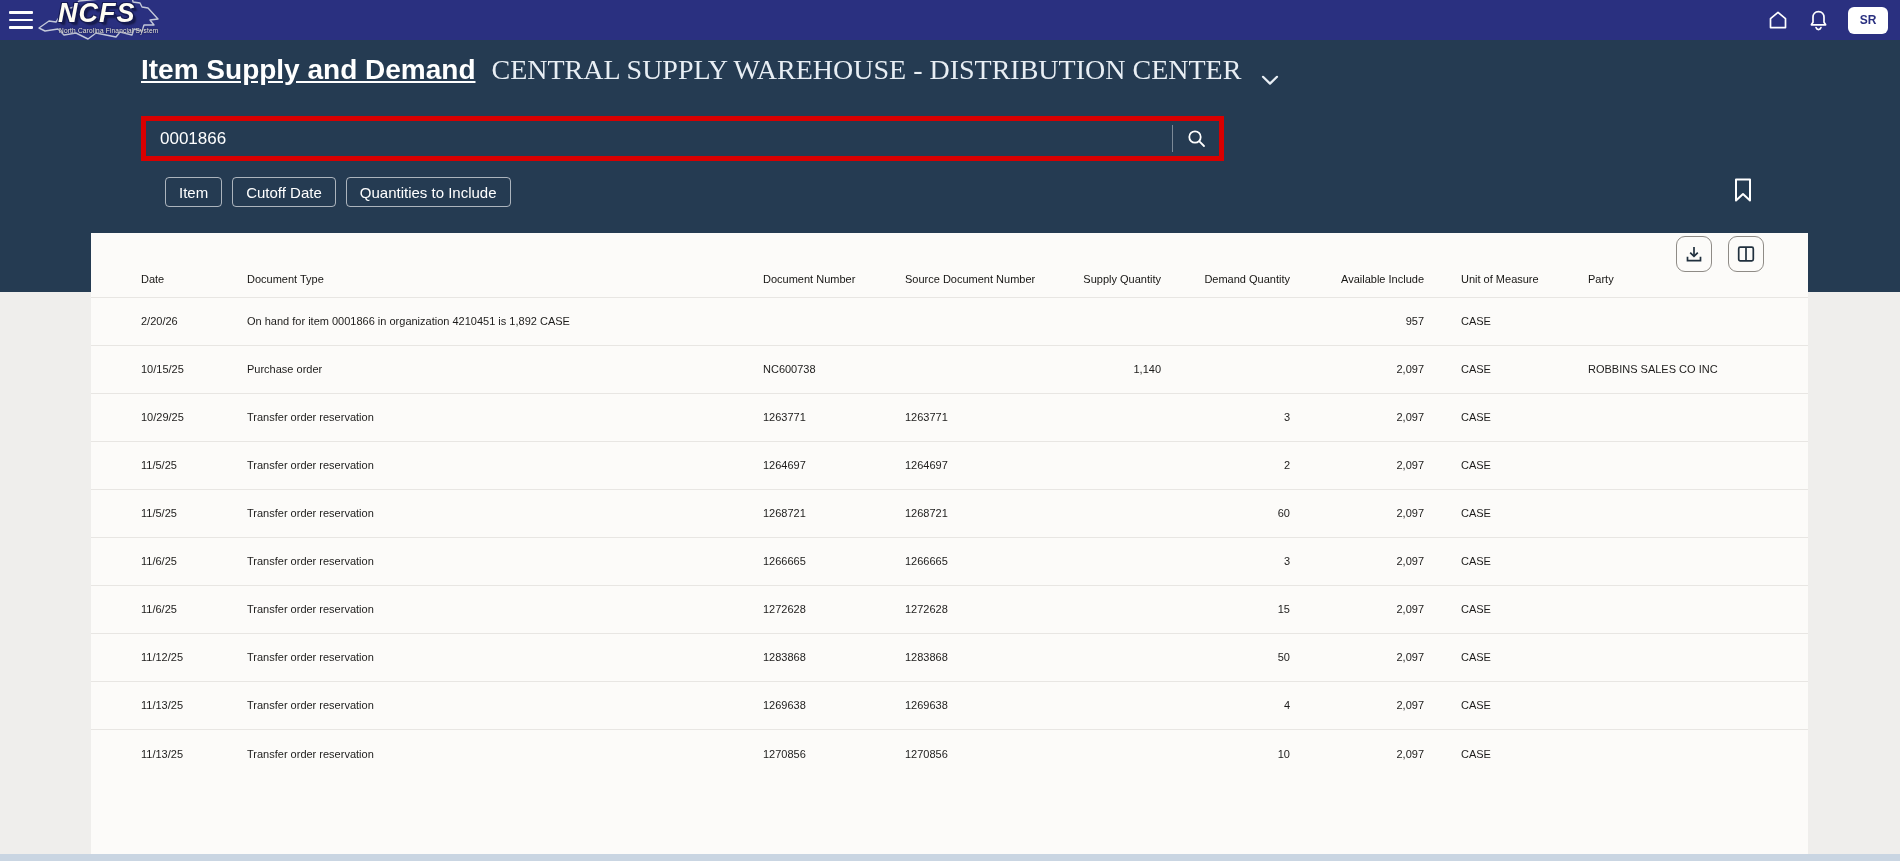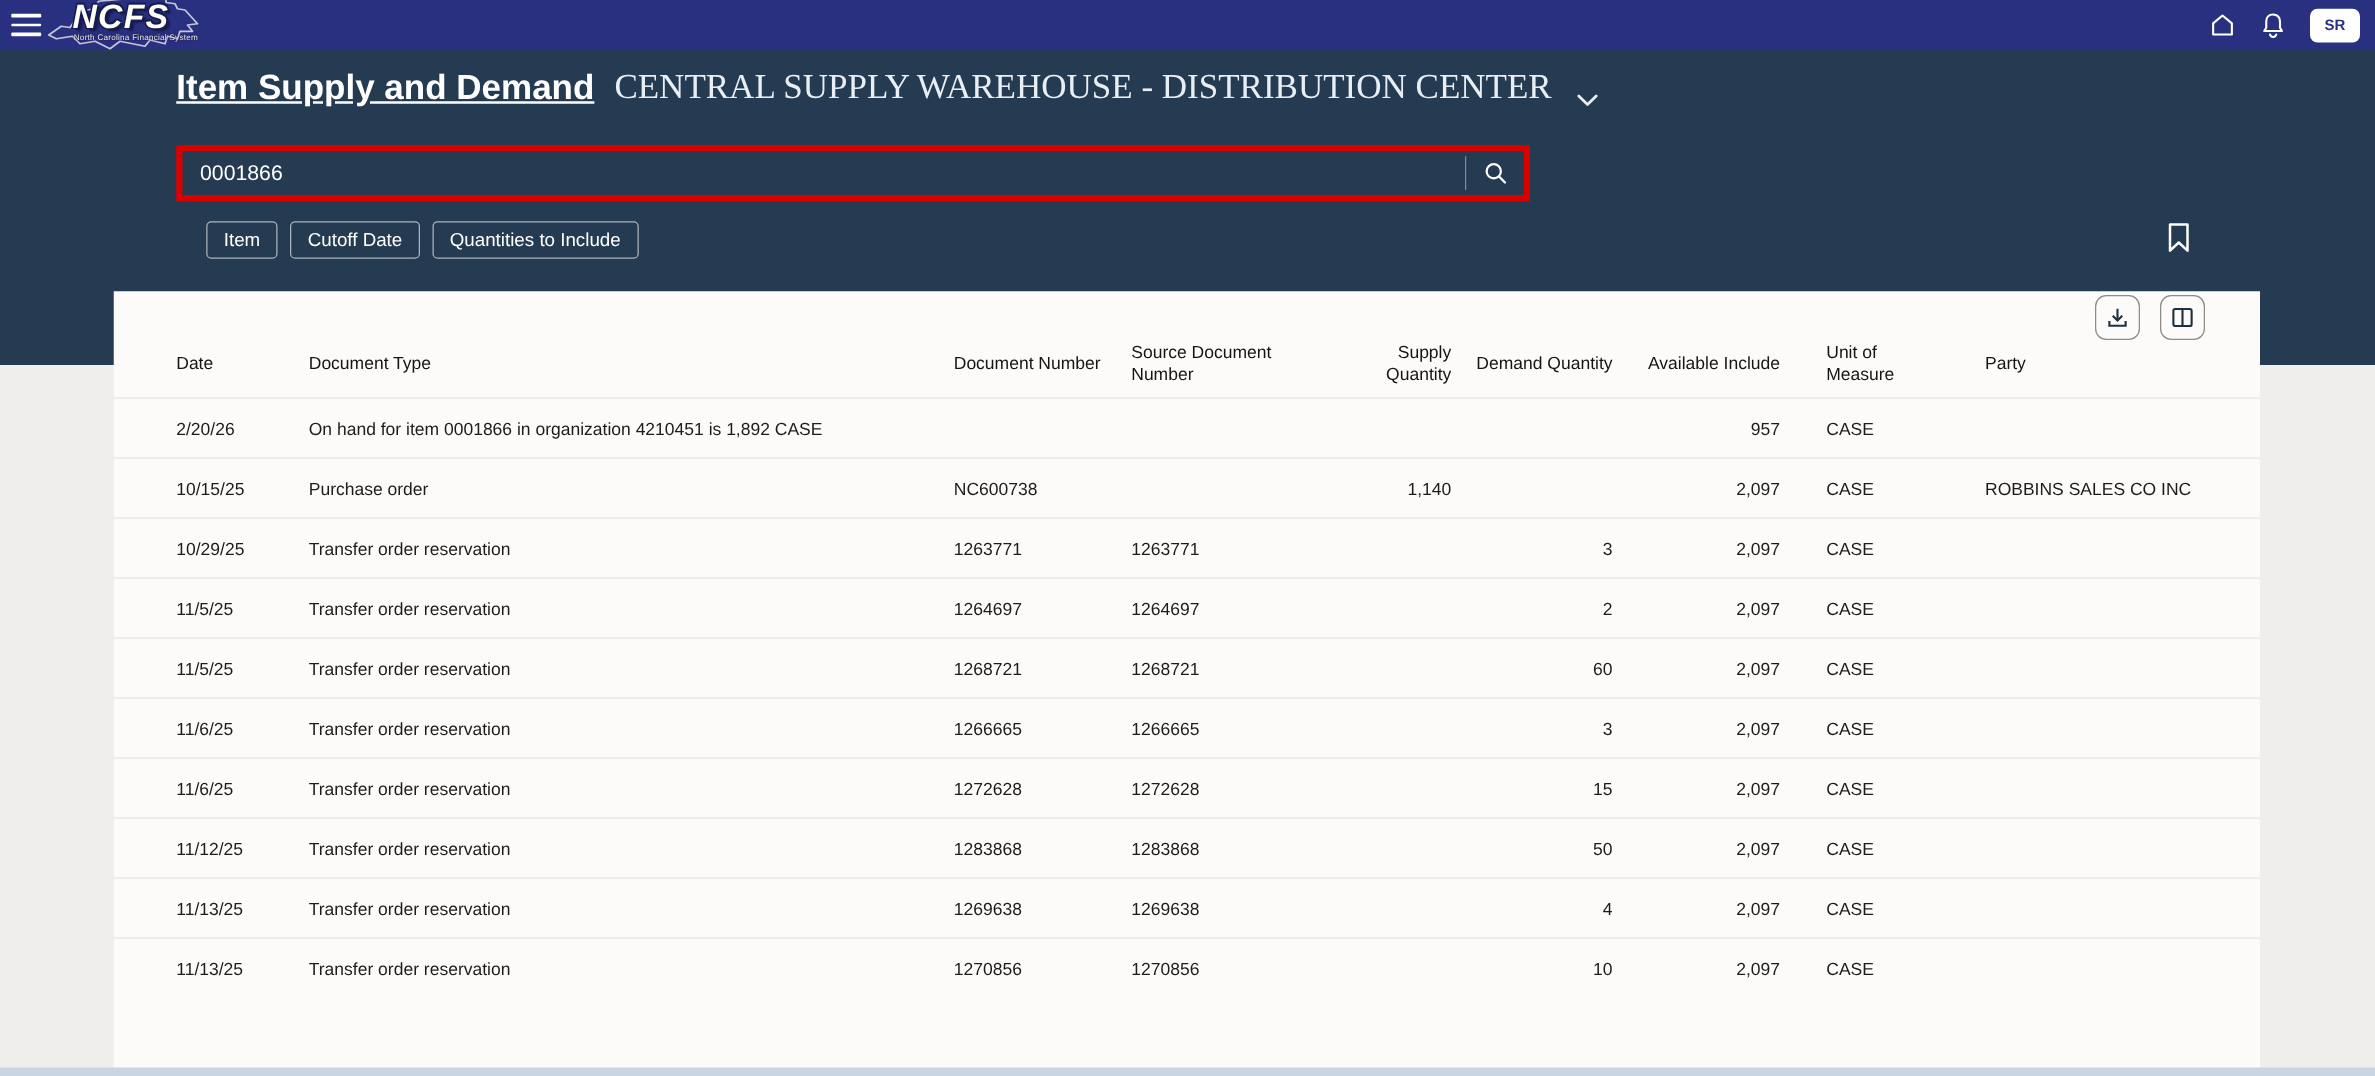--- a/index.html
+++ b/index.html
@@ -52,21 +52,21 @@
   
   .chips{position:absolute;left:141px;top:177px;display:flex;gap:10px;z-index:2;margin-left:24px;}
   .chip{height:30px;padding:0 13px;border:1px solid rgba(255,255,255,.62);border-radius:4px;background:transparent;
     color:#fff;font-size:15px;display:flex;align-items:center;cursor:pointer;font-family:"Liberation Sans",sans-serif;white-space:nowrap;}
   .bookmark-btn{position:absolute;left:1733px;top:177px;background:none;border:none;padding:0;cursor:pointer;z-index:2;}
   
   .card{position:absolute;left:91px;top:233px;width:1717px;height:645px;background:var(--card);z-index:3;}
   .card-actions{position:absolute;top:3px;right:44px;display:flex;gap:16px;}
   .icon-btn{width:36px;height:36px;border:1px solid #8f8b86;border-radius:9px;background:transparent;
     display:flex;align-items:center;justify-content:center;cursor:pointer;}
-  table.supply-table{width:100%;border-collapse:collapse;table-layout:fixed;font-size:14px;color:var(--ink);}
+  table.supply-table{width:100%;border-collapse:collapse;table-layout:fixed;font-size:11px;color:var(--ink);}
   .supply-table th{font-weight:400;color:#161513;text-align:left;height:54px;padding:40px 6px 10px 0;vertical-align:middle;line-height:1.25;}
   .supply-table thead tr{border-bottom:1px solid var(--rowline);}
   .supply-table td{height:48px;padding:0 6px 0 0;vertical-align:middle;white-space:nowrap;overflow:hidden;}
   .supply-table tbody tr{border-top:1px solid var(--rowline);}
   .supply-table tbody tr:first-child{border-top:none;}
   .c0{padding-left:50px !important;}
   .c4,.c5,.c6{text-align:right;}
   .supply-table th.c4,.supply-table th.c5,.supply-table th.c6{text-align:right;}
   .c7,.c8{padding-left:31px !important;}
   .hscrollbar{position:absolute;left:0;bottom:0;width:100%;height:7px;background:#c9d5e2;z-index:8;cursor:pointer;}

